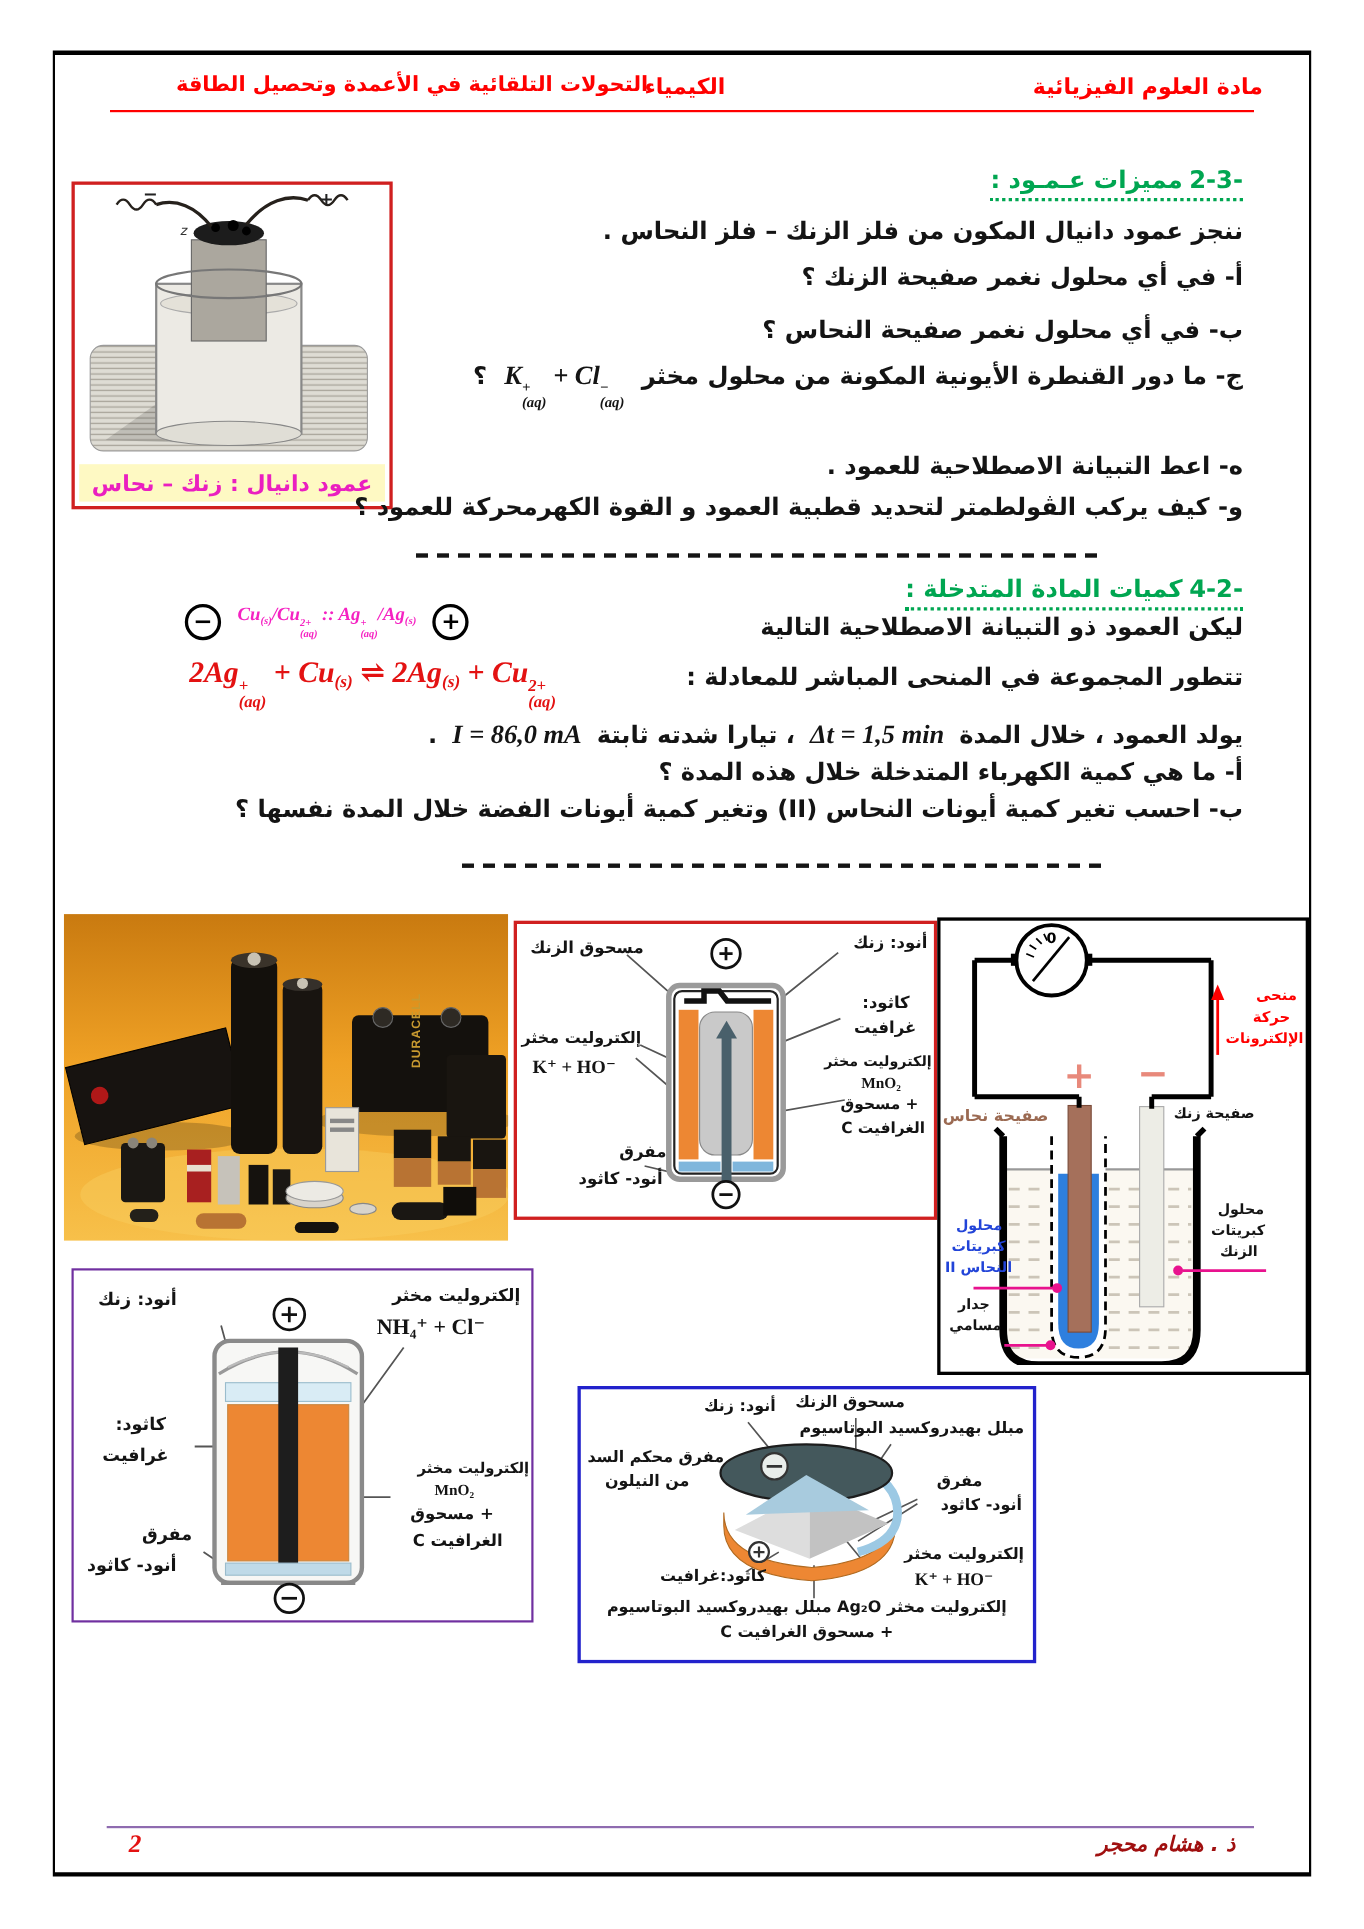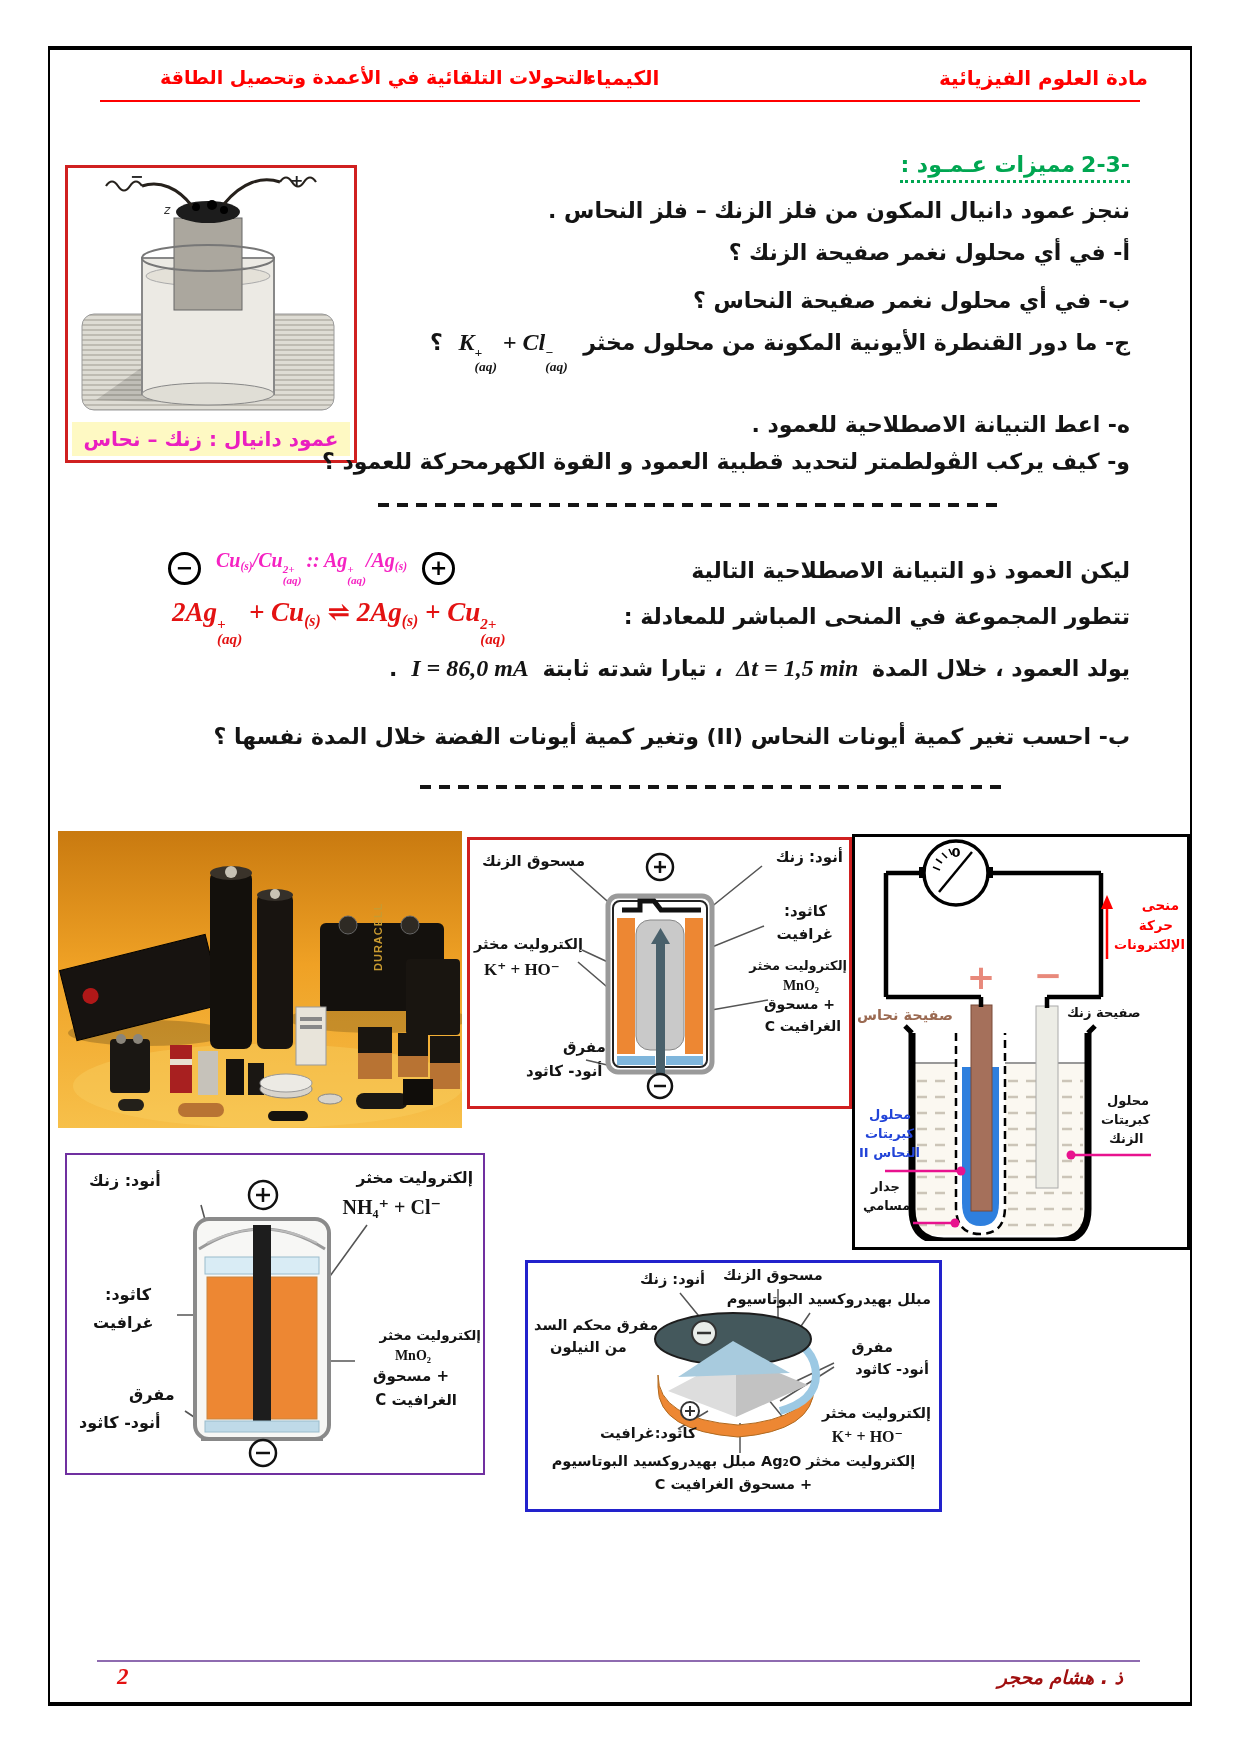--- a/index.html
+++ b/index.html
@@ -24,21 +24,21 @@
   .fx{font-family:"Liberation Serif","DejaVu Serif",serif;font-weight:bold;font-style:italic;}
   .fx sub{font-size:0.58em;vertical-align:-0.3em;}
   .ss{display:inline-flex;flex-direction:column;align-items:flex-start;font-size:0.56em;
       line-height:1.05;vertical-align:-0.5em;font-style:italic;}
   .ss .s-up{min-height:1em;} .ss .s-dn{min-height:1em;}
   .ltr{direction:ltr;unicode-bidi:isolate;display:inline-block;}
   .convention-row{position:absolute;left:168px;top:549px;display:flex;align-items:center;gap:15px;}
   .pole{display:inline-flex;width:27px;height:27px;border:3px solid #000;border-radius:50%;
         align-items:center;justify-content:center;font-size:21px;font-weight:bold;color:#000;
         background:#fff;font-style:normal;font-family:"DejaVu Sans",sans-serif;line-height:1;}
-  .conv-f{font-size:20px;color:#F522C2;}
+  .conv-f{font-size:17px;color:#F522C2;}
   .equation{position:absolute;left:172px;top:596px;font-size:27px;color:#E31212;}
   .qc-f{font-size:24px;color:#141414;margin:0 8px;}
   .given-math{font-size:24px;color:#141414;margin:0 6px;}
   
   .figbox{position:absolute;background:#fff;}
   .figbox svg{position:absolute;left:0;top:0;}
   .fig-label{position:absolute;font-weight:bold;font-size:15px;color:#141414;direction:rtl;
              text-align:center;line-height:1.2;white-space:nowrap;}
   .chem{font-family:"Liberation Serif","DejaVu Serif",serif;font-weight:bold;direction:ltr;
         font-size:17px;white-space:nowrap;}
@@ -120,20 +120,23 @@
           <span class="s-up">−</span>
           <span class="s-dn">(aq)</span>
         </span></span>
     <span>؟</span>
   </div>
   <div class="tline" style="top:412px;">ه- اعط التبيانة الاصطلاحية للعمود .</div>
   <div class="tline" style="top:449px;">و- كيف يركب الڤولطمتر لتحديد قطبية العمود و القوة الكهرمحركة للعمود ؟</div>
 
   <div class="dashsep" style="top:503px;left:378px;width:625px;"></div>
 
+  <div class="tline sec-title" style="top:524px;">
+    <span class="num">4-2-</span><span>كميات المادة المتدخلة :</span>
+  </div>
   <div class="tline" style="top:558px;">ليكن العمود ذو التبيانة الاصطلاحية التالية</div>
 
   <div class="convention-row">
     <span class="pole">−</span>
     <span class="fx ltr conv-f"><span>Cu</span><sub>(s)</sub><span>/</span><span>Cu</span><span class="ss">
           <span class="s-up">2+</span>
           <span class="s-dn">(aq)</span>
         </span><span> :: </span><span>Ag</span><span class="ss">
           <span class="s-up">+</span>
           <span class="s-dn">(aq)</span>
@@ -150,20 +153,21 @@
         <span class="s-dn">(aq)</span>
       </span></div>
 
   <div class="tline" style="top:650px;line-height:36px;">
     <span>يولد العمود ، خلال المدة</span>
     <span class="fx ltr given-math">Δt = 1,5 min</span>
     <span>، تيارا شدته ثابتة</span>
     <span class="fx ltr given-math">I  =  86,0 mA</span>
     <span>.</span>
   </div>
+  <div class="tline" style="top:690px;">أ- ما هي كمية الكهرباء المتدخلة خلال هذه المدة ؟</div>
   <div class="tline" style="top:724px;">ب- احسب تغير كمية أيونات النحاس (II) وتغير كمية أيونات الفضة خلال المدة نفسها ؟</div>
 
   <div class="dashsep" style="top:785px;left:420px;width:585px;"></div>
 
   <div class="figbox photo-box">
     <svg width="404" height="297" viewBox="0 0 404 297">
       <defs>
         <linearGradient id="bgph" x1="0" y1="0" x2="0" y2="1">
           <stop offset="0" stop-color="#C97A10"></stop>
             <stop offset="0.45" stop-color="#EFA125"></stop>

